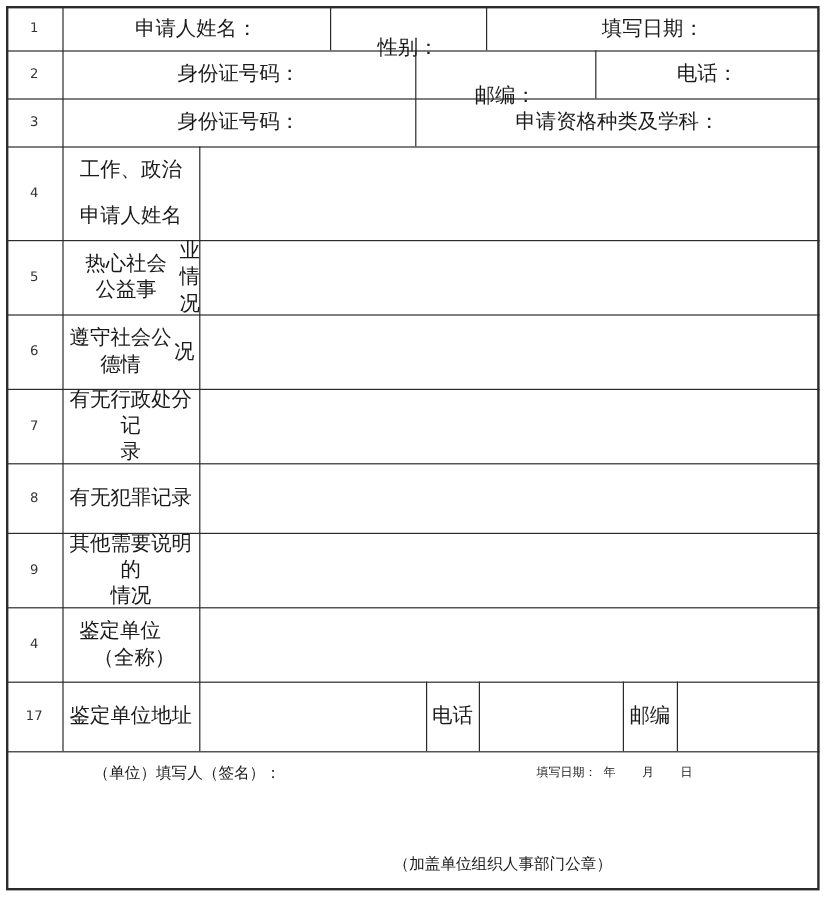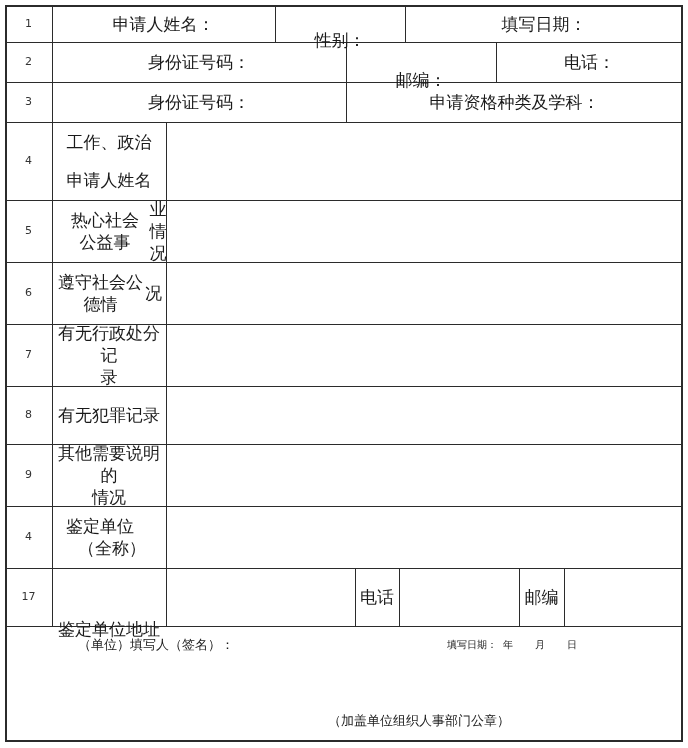--- a/index.html
+++ b/index.html
@@ -99,21 +99,21 @@
 <div class="cell" style="left:166px;top:444px;width:517px;height:62px"></div>
 
 <div class="cell num" style="left:5px;top:506px;width:47px;height:62px">4</div>
 <div class="cell lbl" style="left:52px;top:506px;width:114px;height:62px;flex-direction:column;align-items:flex-start;padding-left:14px">
   <span>鉴定单位</span>
   <span style="padding-left:12px">（全称）</span>
 </div>
 <div class="cell" style="left:166px;top:506px;width:517px;height:62px"></div>
 
 <div class="cell num" style="left:5px;top:568px;width:47px;height:58px">17</div>
-<div class="cell" style="left:52px;top:600px;width:114px;height:58px">鉴定单位地址</div>
+<div class="cell" style="left:52px;top:568px;width:114px;height:58px">鉴定单位地址</div>
 <div class="cell" style="left:166px;top:568px;width:189px;height:58px"></div>
 <div class="cell" style="left:355px;top:568px;width:44px;height:58px">电话</div>
 <div class="cell" style="left:399px;top:568px;width:120px;height:58px"></div>
 <div class="cell" style="left:519px;top:568px;width:45px;height:58px">邮编</div>
 <div class="cell" style="left:564px;top:568px;width:119px;height:58px"></div>
 
 <div style="position:absolute;left:78px;top:634px;font-size:13px;line-height:22px">（单位）填写人（签名）：</div>
 <div style="position:absolute;left:447px;top:634px;font-size:10px;line-height:22px;white-space:nowrap">
   <span>填写日期：</span><span style="display:inline-block;width:6px"></span><span>年</span><span style="display:inline-block;width:22px"></span><span>月</span><span style="display:inline-block;width:22px"></span><span>日</span>
 </div>

